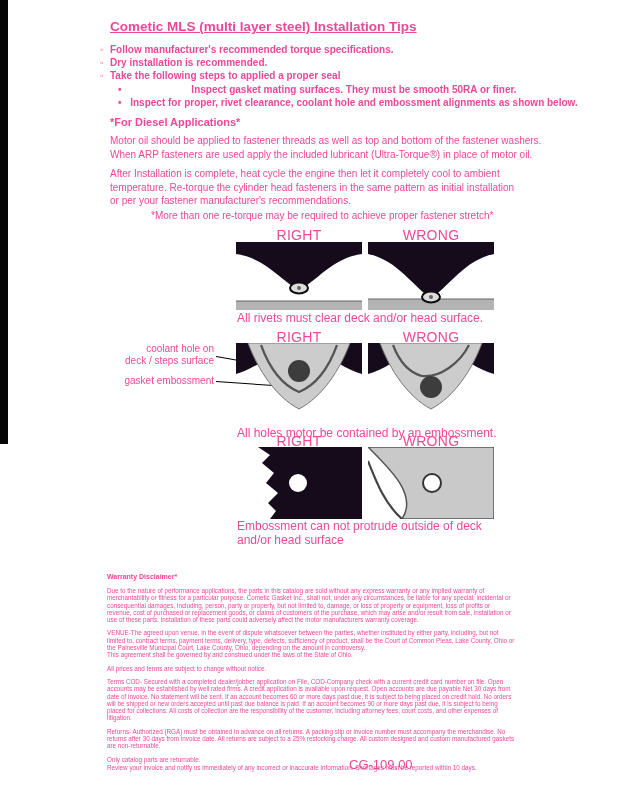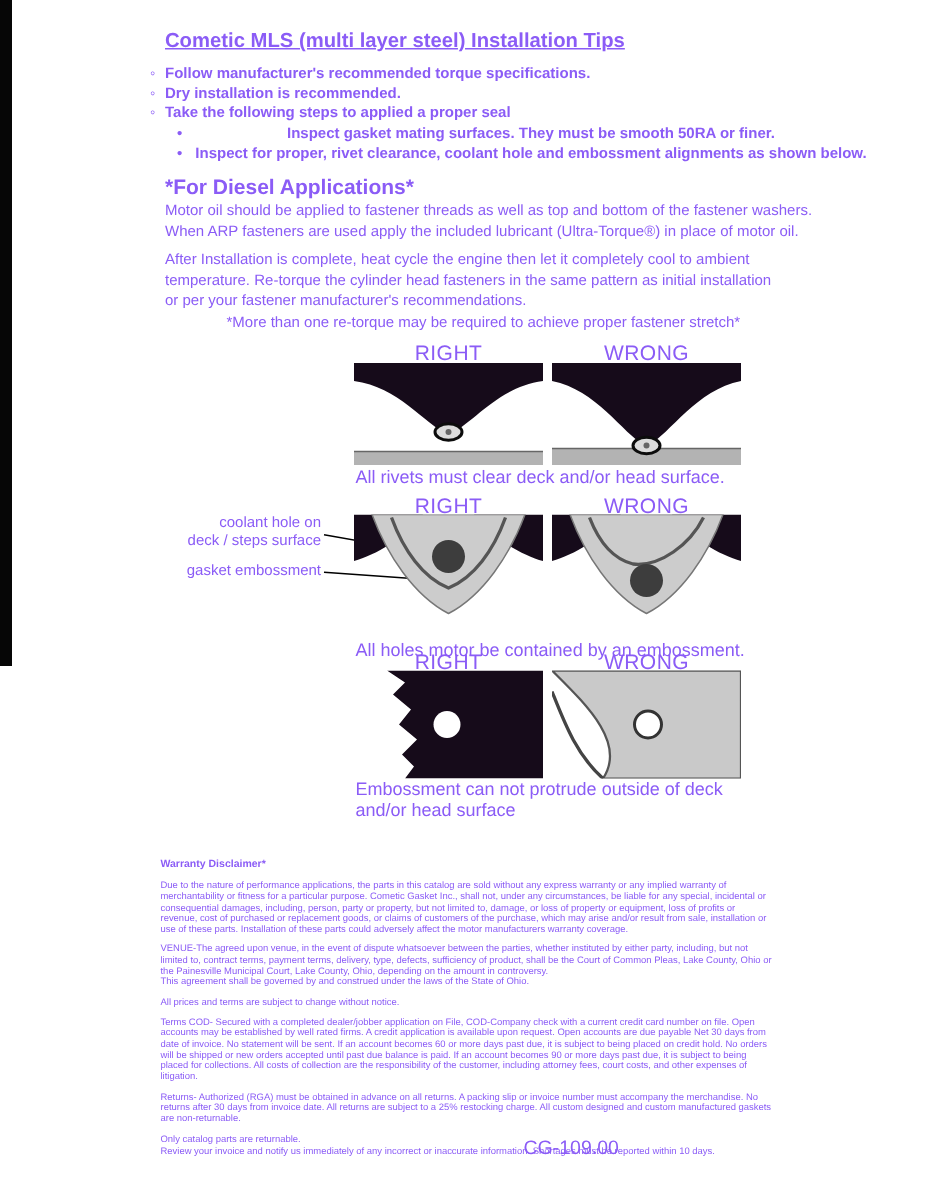--- a/index.html
+++ b/index.html
@@ -1,33 +1,33 @@
 <!DOCTYPE html>
 <html><head>
 <meta charset="utf-8">
 <style>
   * { margin:0; padding:0; box-sizing:border-box; }
   html,body { background:#ffffff; }
   .page {
     position:relative; width:618px; height:800px; background:#ffffff;
-    font-family:"Liberation Sans", sans-serif; color:#8b5cf6; overflow:hidden; margin:0 auto;
+    font-family:"Liberation Sans", sans-serif; color:#ec4899; overflow:hidden; margin:0 auto;
   }
   .page > * { position:absolute; }
 
   .edge-bar { left:0; top:0; width:8px; height:444px; background:#060606; }
 
   .title { left:110px; top:19px; font-size:13.5px; font-weight:bold; text-decoration:underline; white-space:nowrap; }
 
   .tips { left:100px; top:43px; font-size:10px; width:480px;font-weight:bold; }
   .bullet { position:relative; padding-left:10px; line-height:13.2px; }
   .bullet::before { content:"◦"; position:absolute; left:0; top:0; }
   .bullet.sub { margin-left:18px;text-align:center; }
   .bullet.sub::before { content:"•"; }
 
-  .diesel-h { left:110px; top:116px; font-size:14px; font-weight:bold; }
+  .diesel-h { left:110px; top:116px; font-size:11px; font-weight:bold; }
   .para { left:110px; width:445px; font-size:10px; line-height:13.5px; white-space:pre-line; }
   .p1 { top:134px; }
   .p2 { top:167px; }
   .note { top:209px;margin-left:41px; }
 
   .dg-label { width:126px; text-align:center; font-size:14px; letter-spacing:0.3px; }
   .col-l { left:236px; }
   .col-r { left:368px; }
   .r1-label { top:227px; }
   .r1-box   { top:242px; }

